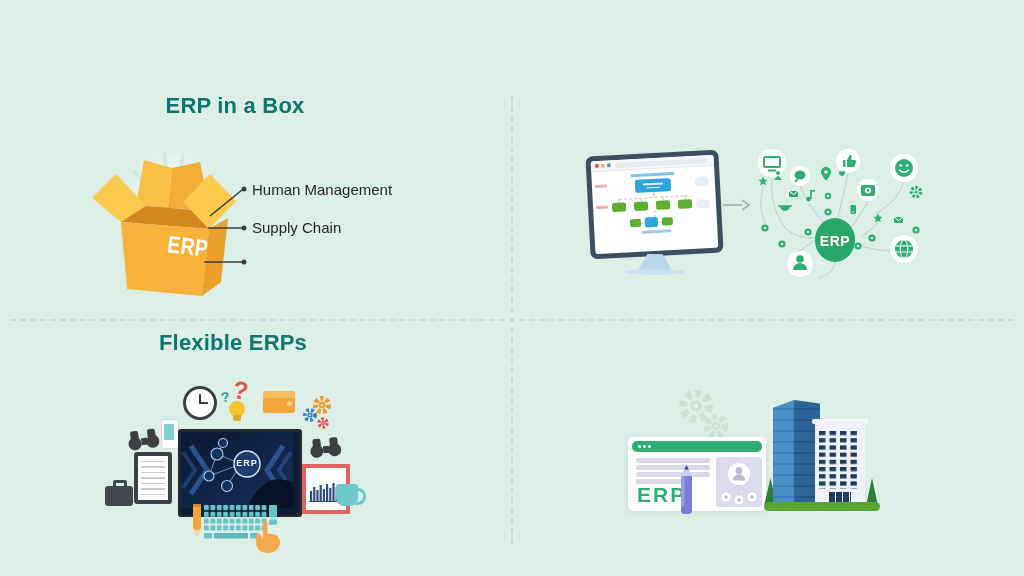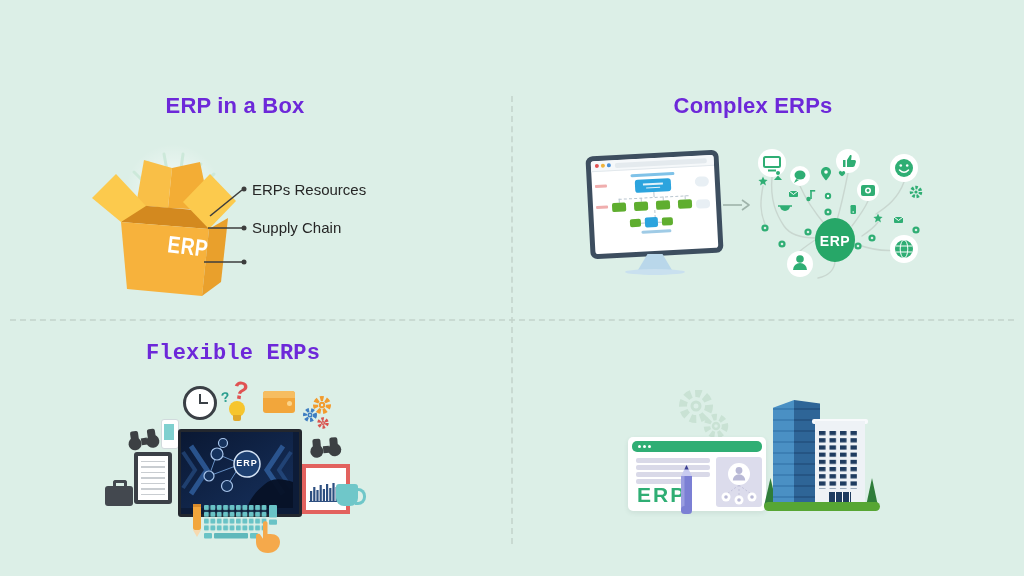--- a/index.html
+++ b/index.html
@@ -1,19 +1,19 @@
 <!DOCTYPE html>
 <html><head>
 <meta charset="utf-8">
 <style>
   html,body{margin:0;padding:0;background:#dcefe7;}
   .canvas{position:relative;width:1024px;height:576px;background:#dcefe7;overflow:hidden;
           font-family:"Liberation Sans",sans-serif;}
   .abs{position:absolute;}
-  .title{position:absolute;font-weight:800;font-size:22px;color:#6d28d9;white-space:nowrap;
+  .title{position:absolute;font-weight:800;font-size:22px;color:#0f766e;white-space:nowrap;
          transform:translateX(-50%);letter-spacing:.2px;}
   
   .div-v{position:absolute;left:511px;top:96px;height:448px;border-left:2px dashed #c3d4cb;opacity:.75;}
   .div-h{position:absolute;left:10px;top:319px;width:1004px;border-top:2px dashed #c3d4cb;opacity:.75;}
   
   .q1-label{position:absolute;font-size:15px;font-weight:500;color:#262626;white-space:nowrap;}
   .erp-on-box{position:absolute;left:167px;top:237px;width:42px;height:30px;color:#fff;font-weight:800;
               font-size:19px;letter-spacing:.5px;transform:rotate(7deg) scaleY(1.25);}
   
   .mon2{position:absolute;left:588px;top:153px;width:133px;height:103px;background:#3d4e5f;border-radius:7px;
@@ -132,24 +132,23 @@
   <svg class="abs" style="left:198px;top:178px;" width="60" height="92" viewBox="0 0 60 92">
     <g stroke="#3d3d3d" stroke-width="1.6" fill="#3d3d3d">
       <line x1="12" y1="38" x2="44" y2="12"></line>
         <circle cx="46" cy="11" r="2.5" stroke="none"></circle>
       <line x1="10" y1="50" x2="44" y2="50"></line>
         <circle cx="46" cy="50" r="2.5" stroke="none"></circle>
       <line x1="6" y1="84" x2="44" y2="84"></line>
         <circle cx="46" cy="84" r="2.5" stroke="none"></circle>
     </g>
   </svg>
-  <div class="q1-label" style="left:252px;top:181px;">ERPs Resources</div>
+  <div class="q1-label" style="left:252px;top:181px;">Human Management</div>
   <div class="q1-label" style="left:252px;top:219px;text-align:right;">Supply Chain</div>
 
-  <div class="title" style="left:753px;top:93px;">Complex ERPs</div>
 
   <div class="mon2">
     <div class="screen">
       <div class="bbar">
         <div class="bdot" style="left:4px;background:#e05252;"></div>
         <div class="bdot" style="left:10px;background:#f0b43c;"></div>
         <div class="bdot" style="left:16px;background:#4a90d9;"></div>
         <div class="addr"></div>
       </div>
       <div class="fbar" style="left:39px;top:15px;width:44px;height:3px;background:#7fc2e8;"></div>
@@ -294,21 +293,21 @@
     <use href="#ringdot" x="19" y="90"></use>
     <use href="#ringdot" x="36" y="106"></use>
     <use href="#ringdot" x="62" y="94"></use>
     <use href="#ringdot" x="82" y="74"></use>
     <use href="#ringdot" x="112" y="108"></use>
     <use href="#ringdot" x="126" y="100"></use>
     <use href="#ringdot" x="170" y="92"></use>
   </svg>
   <div class="erp-hub">ERP</div>
 
-  <div class="title" style="left:233px;top:341px;font-family:Liberation Mono, monospace;">Flexible ERPs</div>
+  <div class="title" style="left:233px;top:330px;">Flexible ERPs</div>
 
   <div class="clock">
       <div class="h1"></div>
       <div class="h2"></div>
     </div>
   <div class="qmark-red">?</div>
   <div class="qmark-teal">?</div>
   <div class="wallet">
       <div class="flap"></div>
       <div class="btn"></div>

